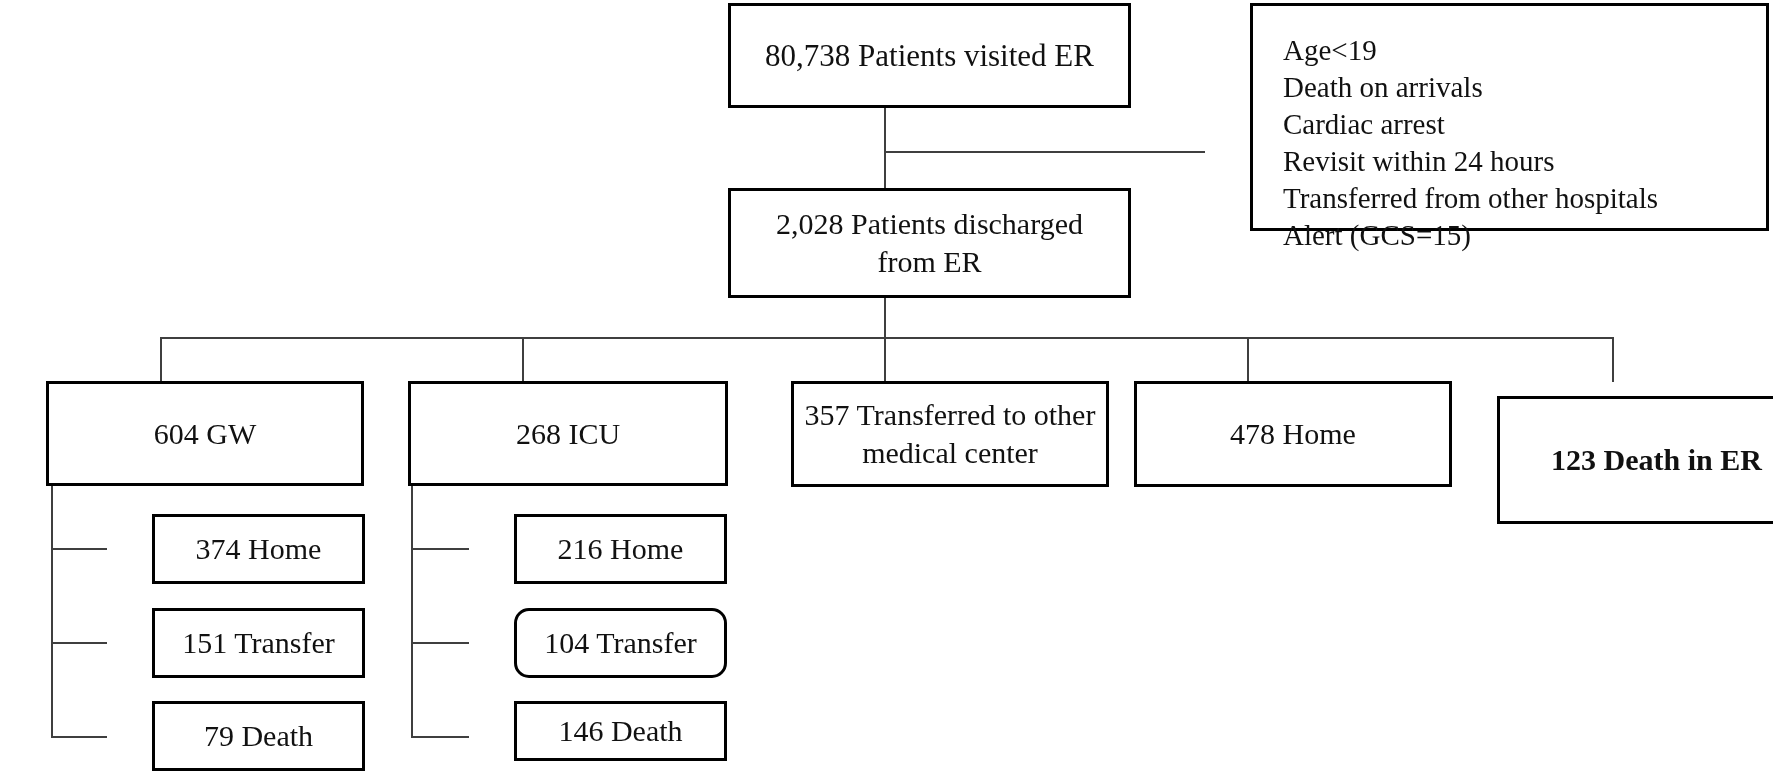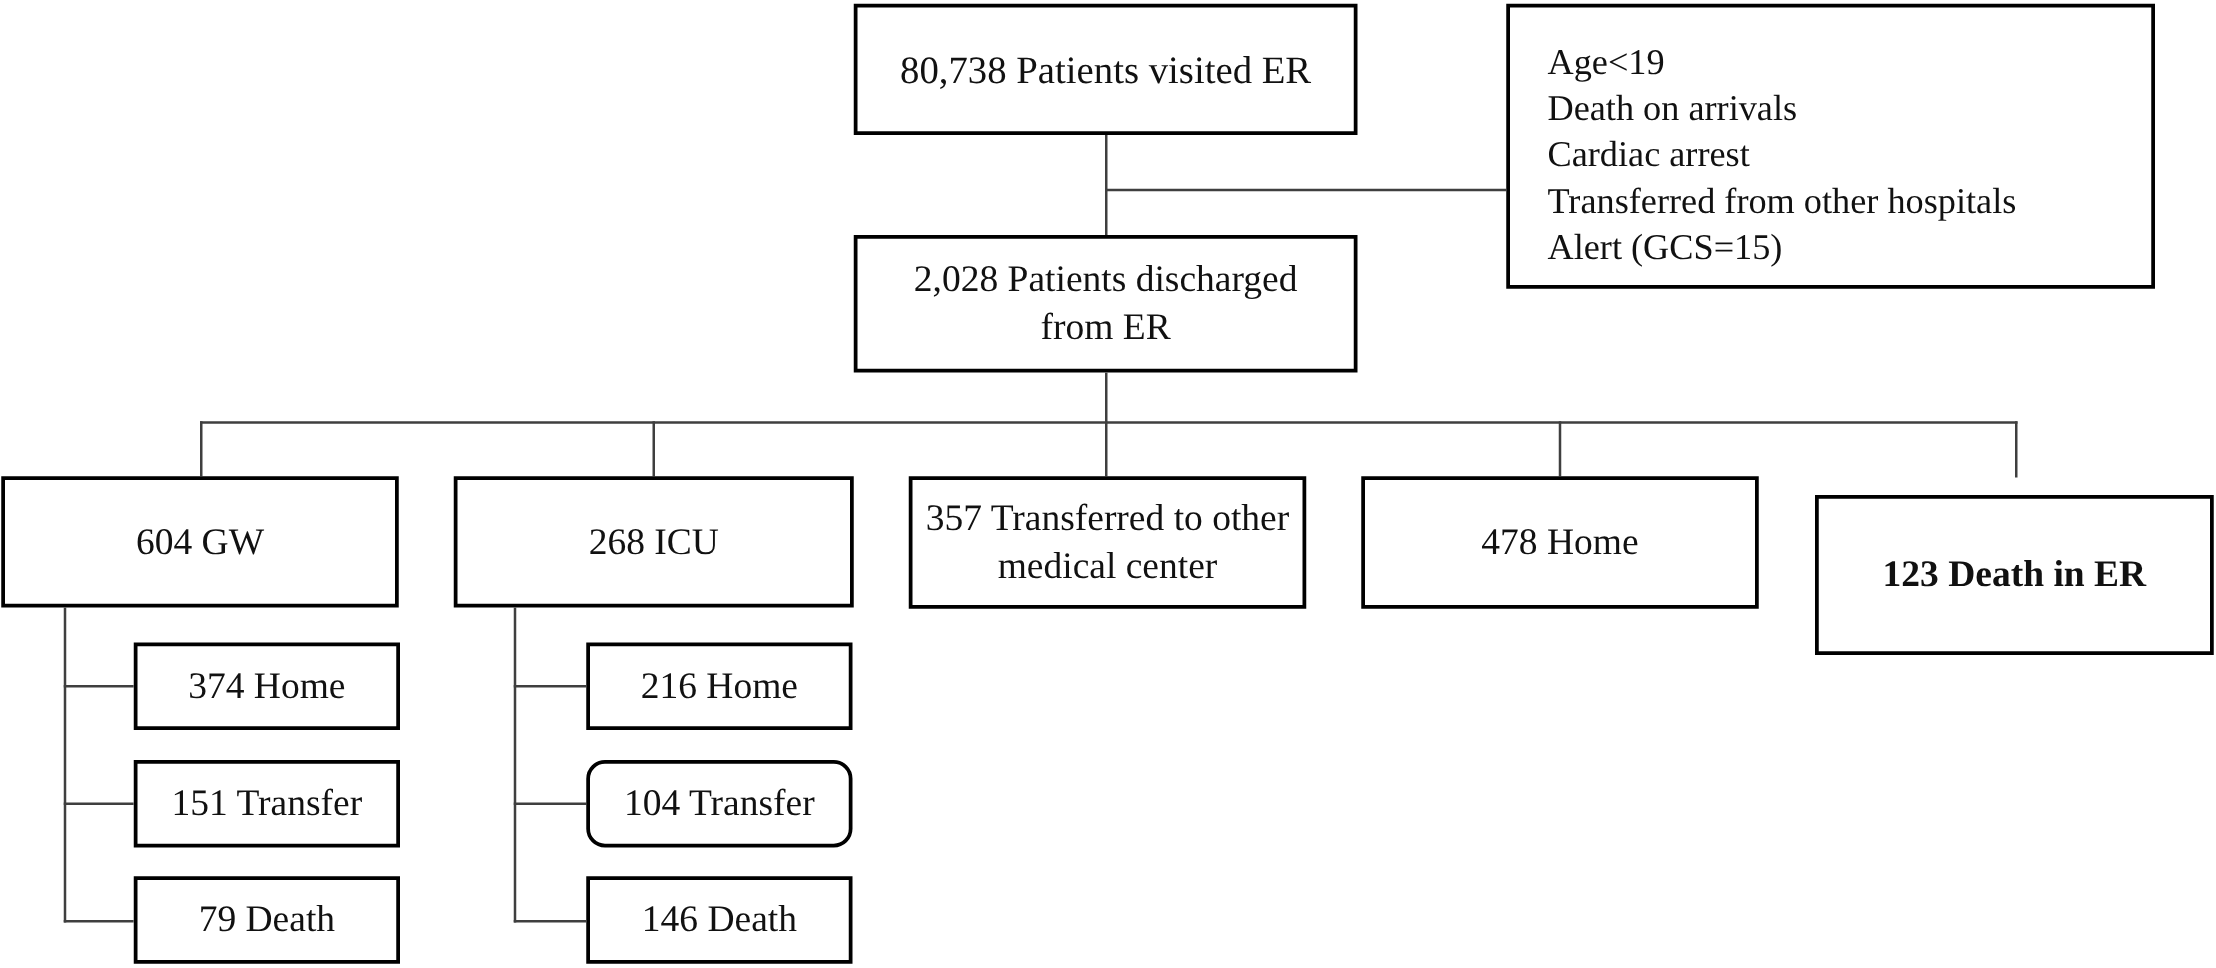--- a/index.html
+++ b/index.html
@@ -16,20 +16,21 @@
     box-sizing:border-box;
     border:3px solid #000000;
     background:#ffffff;
     display:flex;
     align-items:center;
     justify-content:center;
     text-align:center;
     font-size:30px;
     line-height:38px;
     padding:0 6px;
+    margin-left:45px;
   }
   .node.pad-wide{padding:0 16px;}
   .node.list{
     display:block;
     text-align:left;
     padding:26px 10px 0 30px;
     font-size:29px;
     line-height:37px;
   }
   .line{
@@ -62,37 +63,38 @@
   <div class="line" style="left:411px;top:736px;width:58px;height:2px;"></div>
 
   <div class="node" style="left:683px;top:3px;width:403px;height:105px;font-size:31px;">
     <span>80,738 Patients visited ER</span>
   </div>
 
   <div class="node list" style="left:1205px;top:3px;width:519px;height:228px;">
     <div>Age&lt;19</div>
     <div>Death on arrivals</div>
     <div>Cardiac arrest</div>
+    <div>Revisit within 24 hours</div>
     <div>Transferred from other hospitals</div>
     <div>Alert (GCS=15)</div>
   </div>
 
   <div class="node pad-wide" style="left:683px;top:188px;width:403px;height:110px;">
     <span>2,028 Patients discharged from ER</span>
   </div>
 
   <div class="node" style="left:1px;top:381px;width:318px;height:105px;">
     <span>604 GW</span>
   </div>
 
   <div class="node" style="left:363px;top:381px;width:320px;height:105px;">
     <span>268 ICU</span>
   </div>
 
-  <div class="node" style="left:727px;top:381px;width:318px;height:106px;">
+  <div class="node" style="left:746px;top:381px;width:318px;height:106px;">
     <span>357 Transferred to other medical center</span>
   </div>
 
   <div class="node" style="left:1089px;top:381px;width:318px;height:106px;">
     <span>478 Home</span>
   </div>
 
   <div class="node" style="left:1452px;top:396px;width:319px;height:128px;font-weight:bold;">
     <span>123 Death in ER</span>
   </div>
@@ -106,17 +108,17 @@
   <div class="node" style="left:107px;top:701px;width:213px;height:70px;">
     <span>79 Death</span>
   </div>
 
   <div class="node" style="left:469px;top:514px;width:213px;height:70px;">
     <span>216 Home</span>
   </div>
   <div class="node" style="left:469px;top:608px;width:213px;height:70px;border-radius:15px;">
     <span>104 Transfer</span>
   </div>
-  <div class="node" style="left:469px;top:701px;width:213px;height:70px;">
+  <div class="node" style="left:469px;top:701px;width:213px;height:60px;">
     <span>146 Death</span>
   </div>
 
 </div>
 
 </body></html>

